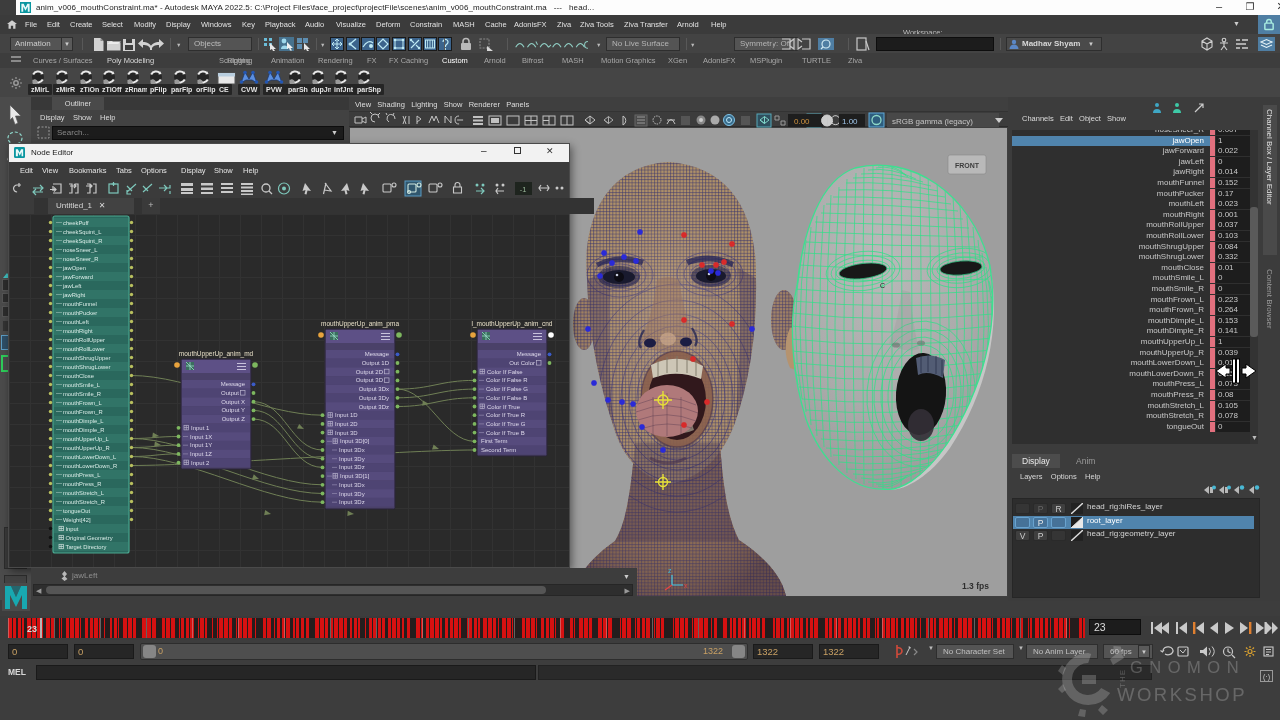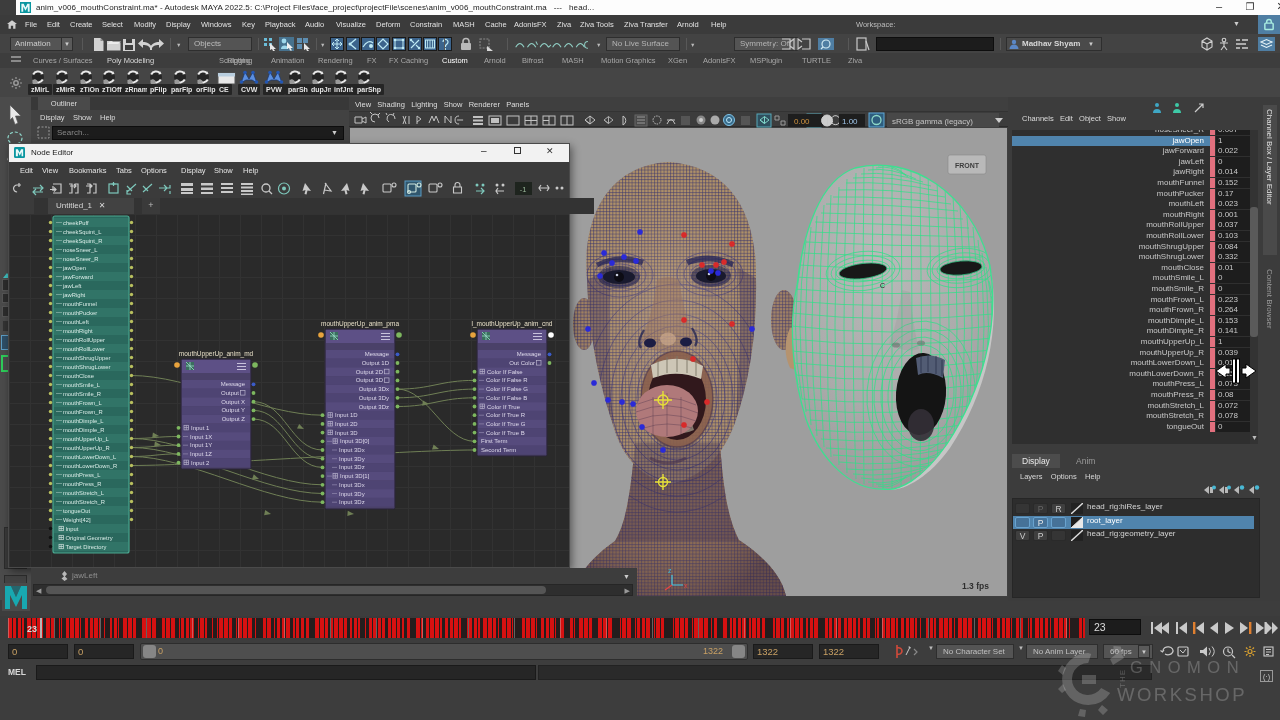--- a/index.html
+++ b/index.html
@@ -119,21 +119,21 @@
     <div class="mi" style="left:376px;">Deform</div>
     <div class="mi" style="left:410px;">Constrain</div>
     <div class="mi" style="left:453px;">MASH</div>
     <div class="mi" style="left:485px;">Cache</div>
     <div class="mi" style="left:514px;">AdonisFX</div>
     <div class="mi" style="left:557px;">Ziva</div>
     <div class="mi" style="left:580px;">Ziva Tools</div>
     <div class="mi" style="left:624px;">Ziva Transfer</div>
     <div class="mi" style="left:677px;">Arnold</div>
     <div class="mi" style="left:711px;">Help</div>
-    <div class="mi" style="left:856px;color:#bdbdbd;">Workspace:</div>
+    <div class="mi" style="left:903px;color:#bdbdbd;margin-top:8px;">Workspace:</div>
     <div style="position:absolute;left:1233px;top:5px;color:#ccc;font-size:7px;">▼</div>
     <div style="position:absolute;left:1258px;top:0px;width:22px;height:19px;background:#4f7ea3;">
       <svg style="position:absolute;left:5px;top:3px;" width="12" height="13" viewBox="0 0 13 13">
           <rect x="2" y="5" width="9" height="7" rx="1" fill="none" stroke="#a8ece0" stroke-width="1.6"></rect>
           <path d="M4 5 V3.5 a2.5 2.5 0 0 1 5 0 V5" fill="none" stroke="#a8ece0" stroke-width="1.6"></path>
         </svg>
     </div>
   </div>
 
   <div id="statusline" class="abs">
@@ -386,21 +386,21 @@
       </svg>
     <svg style="position:absolute;left:6px;top:54px;" width="19" height="19" viewBox="0 0 19 19">
         <ellipse cx="9" cy="9" rx="7" ry="6" fill="none" stroke="#bbb" stroke-width="1.2" stroke-dasharray="3 2"></ellipse>
         <path d="M3 15 q3 2 6 0" stroke="#bbb" stroke-width="1.2" fill="none"></path>
       </svg>
     <div style="position:absolute;left:4px;top:430px;width:23px;height:42px;background:#3a3a3a;border:1px solid #2c2c2c;"></div>
     <div style="position:absolute;left:4px;top:478px;width:23px;height:23px;background:#424242;border:1px solid #2c2c2c;"></div>
   </div>
   <div id="outliner" class="abs">
     <div style="position:absolute;left:0;top:0;width:318px;height:13px;background:#383838;"></div>
-    <div style="position:absolute;left:7px;top:0px;width:52px;height:13px;background:#4a4a4a;color:#dcdcdc;font-size:7.5px;text-align:center;line-height:13px;">Outliner</div>
+    <div style="position:absolute;left:21px;top:0px;width:52px;height:13px;background:#4a4a4a;color:#dcdcdc;font-size:7.5px;text-align:center;line-height:13px;">Outliner</div>
     <div style="position:absolute;left:9px;top:16px;color:#dcdcdc;font-size:7.5px;">Display&nbsp;&nbsp;&nbsp;&nbsp;Show&nbsp;&nbsp;&nbsp;&nbsp;Help</div>
     <div class="darkfld" style="left:21px;top:29px;width:292px;height:14px;color:#888;font-size:8px;line-height:12px;padding-left:4px;">Search...</div>
     <svg style="position:absolute;left:6px;top:29px;" width="13" height="13" viewBox="0 0 13 13">
         <rect x="1" y="1" width="11" height="11" fill="none" stroke="#999" stroke-width="1" stroke-dasharray="2 1.5"></rect>
       </svg>
     <div style="position:absolute;left:300px;top:32px;color:#ccc;font-size:7px;">▼</div>
   </div>
   <div id="viewport" class="abs">
     <div id="vpmenus">View&nbsp;&nbsp;&nbsp;Shading&nbsp;&nbsp;&nbsp;Lighting&nbsp;&nbsp;&nbsp;Show&nbsp;&nbsp;&nbsp;Renderer&nbsp;&nbsp;&nbsp;Panels</div>
     <div id="vpicons">
@@ -892,21 +892,21 @@
           <div class="cbval">0.073</div>
         </div>
     <div class="cbrow" style="top:260.0px;">
           <div class="cbname">mouthPress_R</div>
           <div class="cbkey"></div>
           <div class="cbval">0.08</div>
         </div>
     <div class="cbrow" style="top:270.6px;">
           <div class="cbname">mouthStretch_L</div>
           <div class="cbkey"></div>
-          <div class="cbval">0.072</div>
+          <div class="cbval">0.105</div>
         </div>
     <div class="cbrow" style="top:281.2px;">
           <div class="cbname">mouthStretch_R</div>
           <div class="cbkey"></div>
           <div class="cbval">0.078</div>
         </div>
     <div class="cbrow" style="top:291.8px;">
           <div class="cbname">tongueOut</div>
           <div class="cbkey"></div>
           <div class="cbval">0</div>

